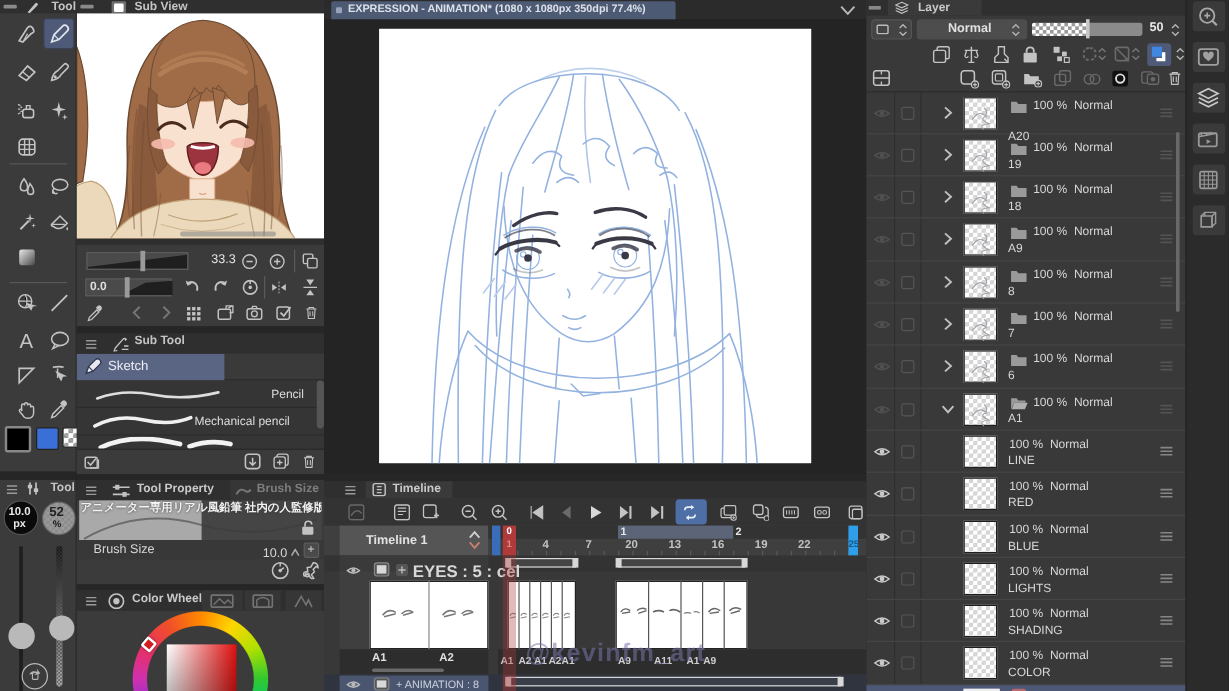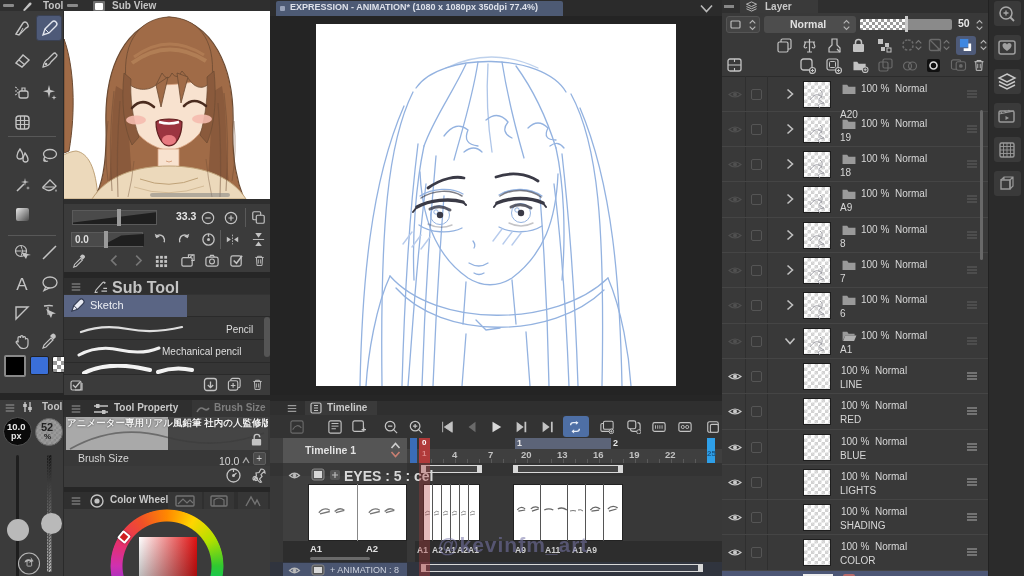--- a/index.html
+++ b/index.html
@@ -172,21 +172,21 @@
 <ellipse cx="105" cy="129" rx="7" ry="5" fill="#e87a80"></ellipse>
 <path d="M102,150 Q105,152 108,150" fill="none" stroke="#d9a583" stroke-width="1"></path>
 </svg>
 <div class="abs" style="left:150px;top:193px;width:80px;height:4px;background:rgba(130,130,130,.55);border-radius:2px"></div>
 <div class="abs" style="left:64px;top:199px;width:206px;height:73px;background:#3b3b3b"></div>
 <div class="abs" style="left:64px;top:199px;width:206px;height:5px;background:#2e2e2e"></div>
 <div class="abs" style="left:72px;top:210px;width:85px;height:15px;background:#4a4a4a;border:1px solid #5a5a5a">
     <div style="position:absolute;left:0;top:0;width:100%;height:100%;background:#1f1f1f;clip-path:polygon(0 88%,100% 10%,100% 100%,0 100%)"></div>
     <div style="position:absolute;left:44px;top:-2px;width:4px;height:17px;background:#9a9a9a"></div>
   </div>
-<div class="abs" style="left:176px;top:210px;font-size:10.5px;color:#e5e5e5;font-weight:bold;white-space:nowrap;">33.3</div>
+<div class="abs" style="left:176px;top:210px;font-size:10.5px;color:#e5e5e5;font-weight:normal;white-space:nowrap;">33.3</div>
 <svg class="abs" style="left:201px;top:211px" width="14" height="14" viewBox="0 0 16 16">
     <circle cx="8" cy="8" r="6.5" fill="none" stroke="#c3c3c3" stroke-width="1.3"></circle>
     <path d="M5 8 H11" stroke="#c3c3c3" stroke-width="1.4"></path>
   </svg>
 <svg class="abs" style="left:224px;top:211px" width="14" height="14" viewBox="0 0 16 16">
     <circle cx="8" cy="8" r="6.5" fill="none" stroke="#c3c3c3" stroke-width="1.3"></circle>
     <path d="M5 8 H11 M8 5 V11" stroke="#c3c3c3" stroke-width="1.4"></path>
   </svg>
 <div class="abs" style="left:245px;top:208px;width:1px;height:19px;background:#5a5a5a"></div>
 <svg class="abs" style="left:251px;top:210px" width="15" height="15" viewBox="0 0 17 17">
@@ -265,21 +265,21 @@
 <div class="abs" style="left:64px;top:272px;width:206px;height:6px;background:#262626"></div>
 <div class="abs" style="left:64px;top:278px;width:206px;height:117px;background:#333"></div>
 <div class="abs" style="left:64px;top:278px;width:206px;height:16px;background:#2f2f2f"></div>
 <svg class="abs" style="left:70px;top:281px" width="12" height="12" viewBox="0 0 14 13">
     <path d="M2 3 H12 M2 6.5 H12 M2 10 H12" stroke="#9a9a9a" stroke-width="1.4"></path>
   </svg>
 <svg class="abs" style="left:94px;top:280px" width="14" height="13" viewBox="0 0 15 14">
     <path d="M2 11 L9 3 q1.5-1.5 3 0 l-1 1 M2 11 l-1 3 3-1" fill="none" stroke="#c3c3c3" stroke-width="1.2"></path>
     <path d="M8 12 H14 M10 9 H14" stroke="#c3c3c3" stroke-width="1.2"></path>
   </svg>
-<div class="abs" style="left:112px;top:279px;font-size:16px;color:#c4c4c4;font-weight:bold;white-space:nowrap;">Sub Tool</div>
+<div class="abs" style="left:112px;top:279px;font-size:10px;color:#c4c4c4;font-weight:bold;white-space:nowrap;">Sub Tool</div>
 <div class="abs" style="left:64px;top:295px;width:206px;height:22px;background:#3a3a3a;border-bottom:1px solid #2a2a2a"></div>
 <div class="abs" style="left:64px;top:295px;width:123px;height:22px;background:#5a6584"></div>
 <svg class="abs" style="left:70px;top:298px" width="16" height="16" viewBox="0 0 17 17">
     <path d="M2 14 L4 8 L10 2 Q12 0 14 2 Q16 4 14 6 L8 12 Z" fill="#e8eaf2" stroke="#30384e" stroke-width="1.2"></path>
     <path d="M4 8 L8 12" stroke="#30384e" stroke-width="1"></path>
   </svg>
 <div class="abs" style="left:90px;top:299px;font-size:11px;color:#eceef4;font-weight:normal;white-space:nowrap;">Sketch</div>
 <div class="abs" style="left:64px;top:317px;width:206px;height:23px;background:#353535;border-bottom:1px solid #2a2a2a"></div>
 <div class="abs" style="left:64px;top:340px;width:206px;height:23px;background:#353535;border-bottom:1px solid #2a2a2a"></div>
 <div class="abs" style="left:64px;top:363px;width:206px;height:11px;background:#353535"></div>

